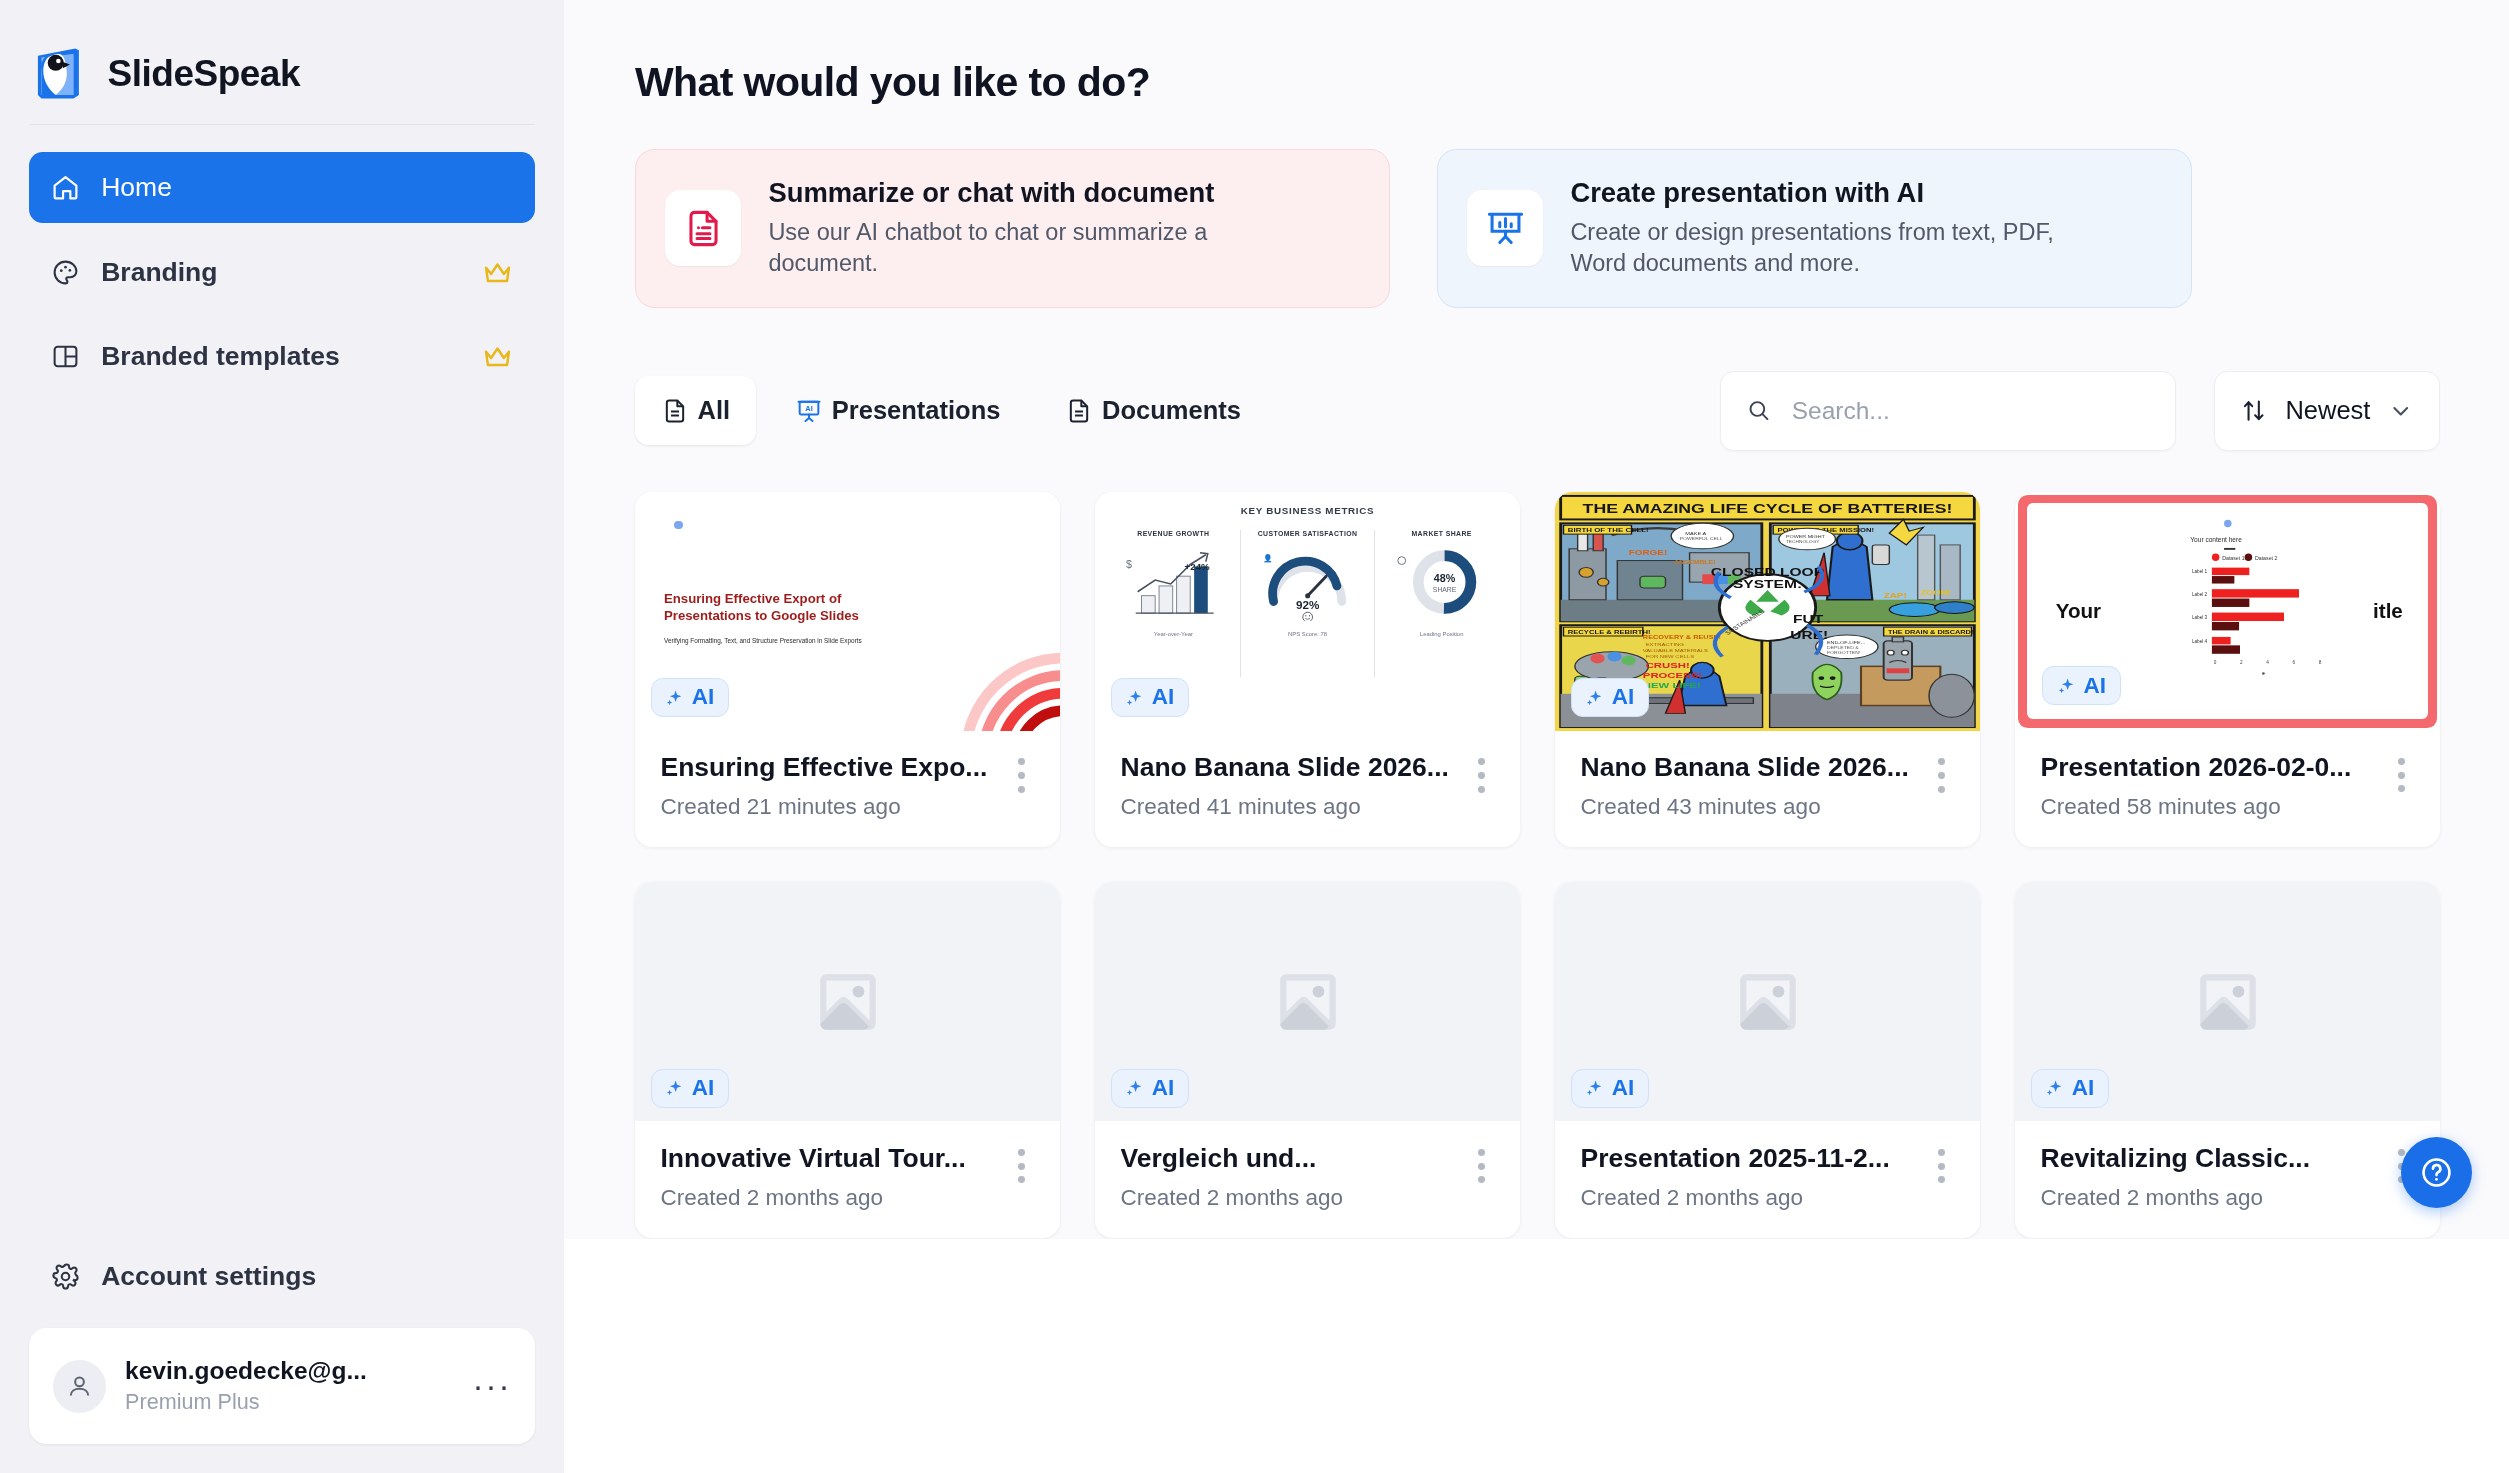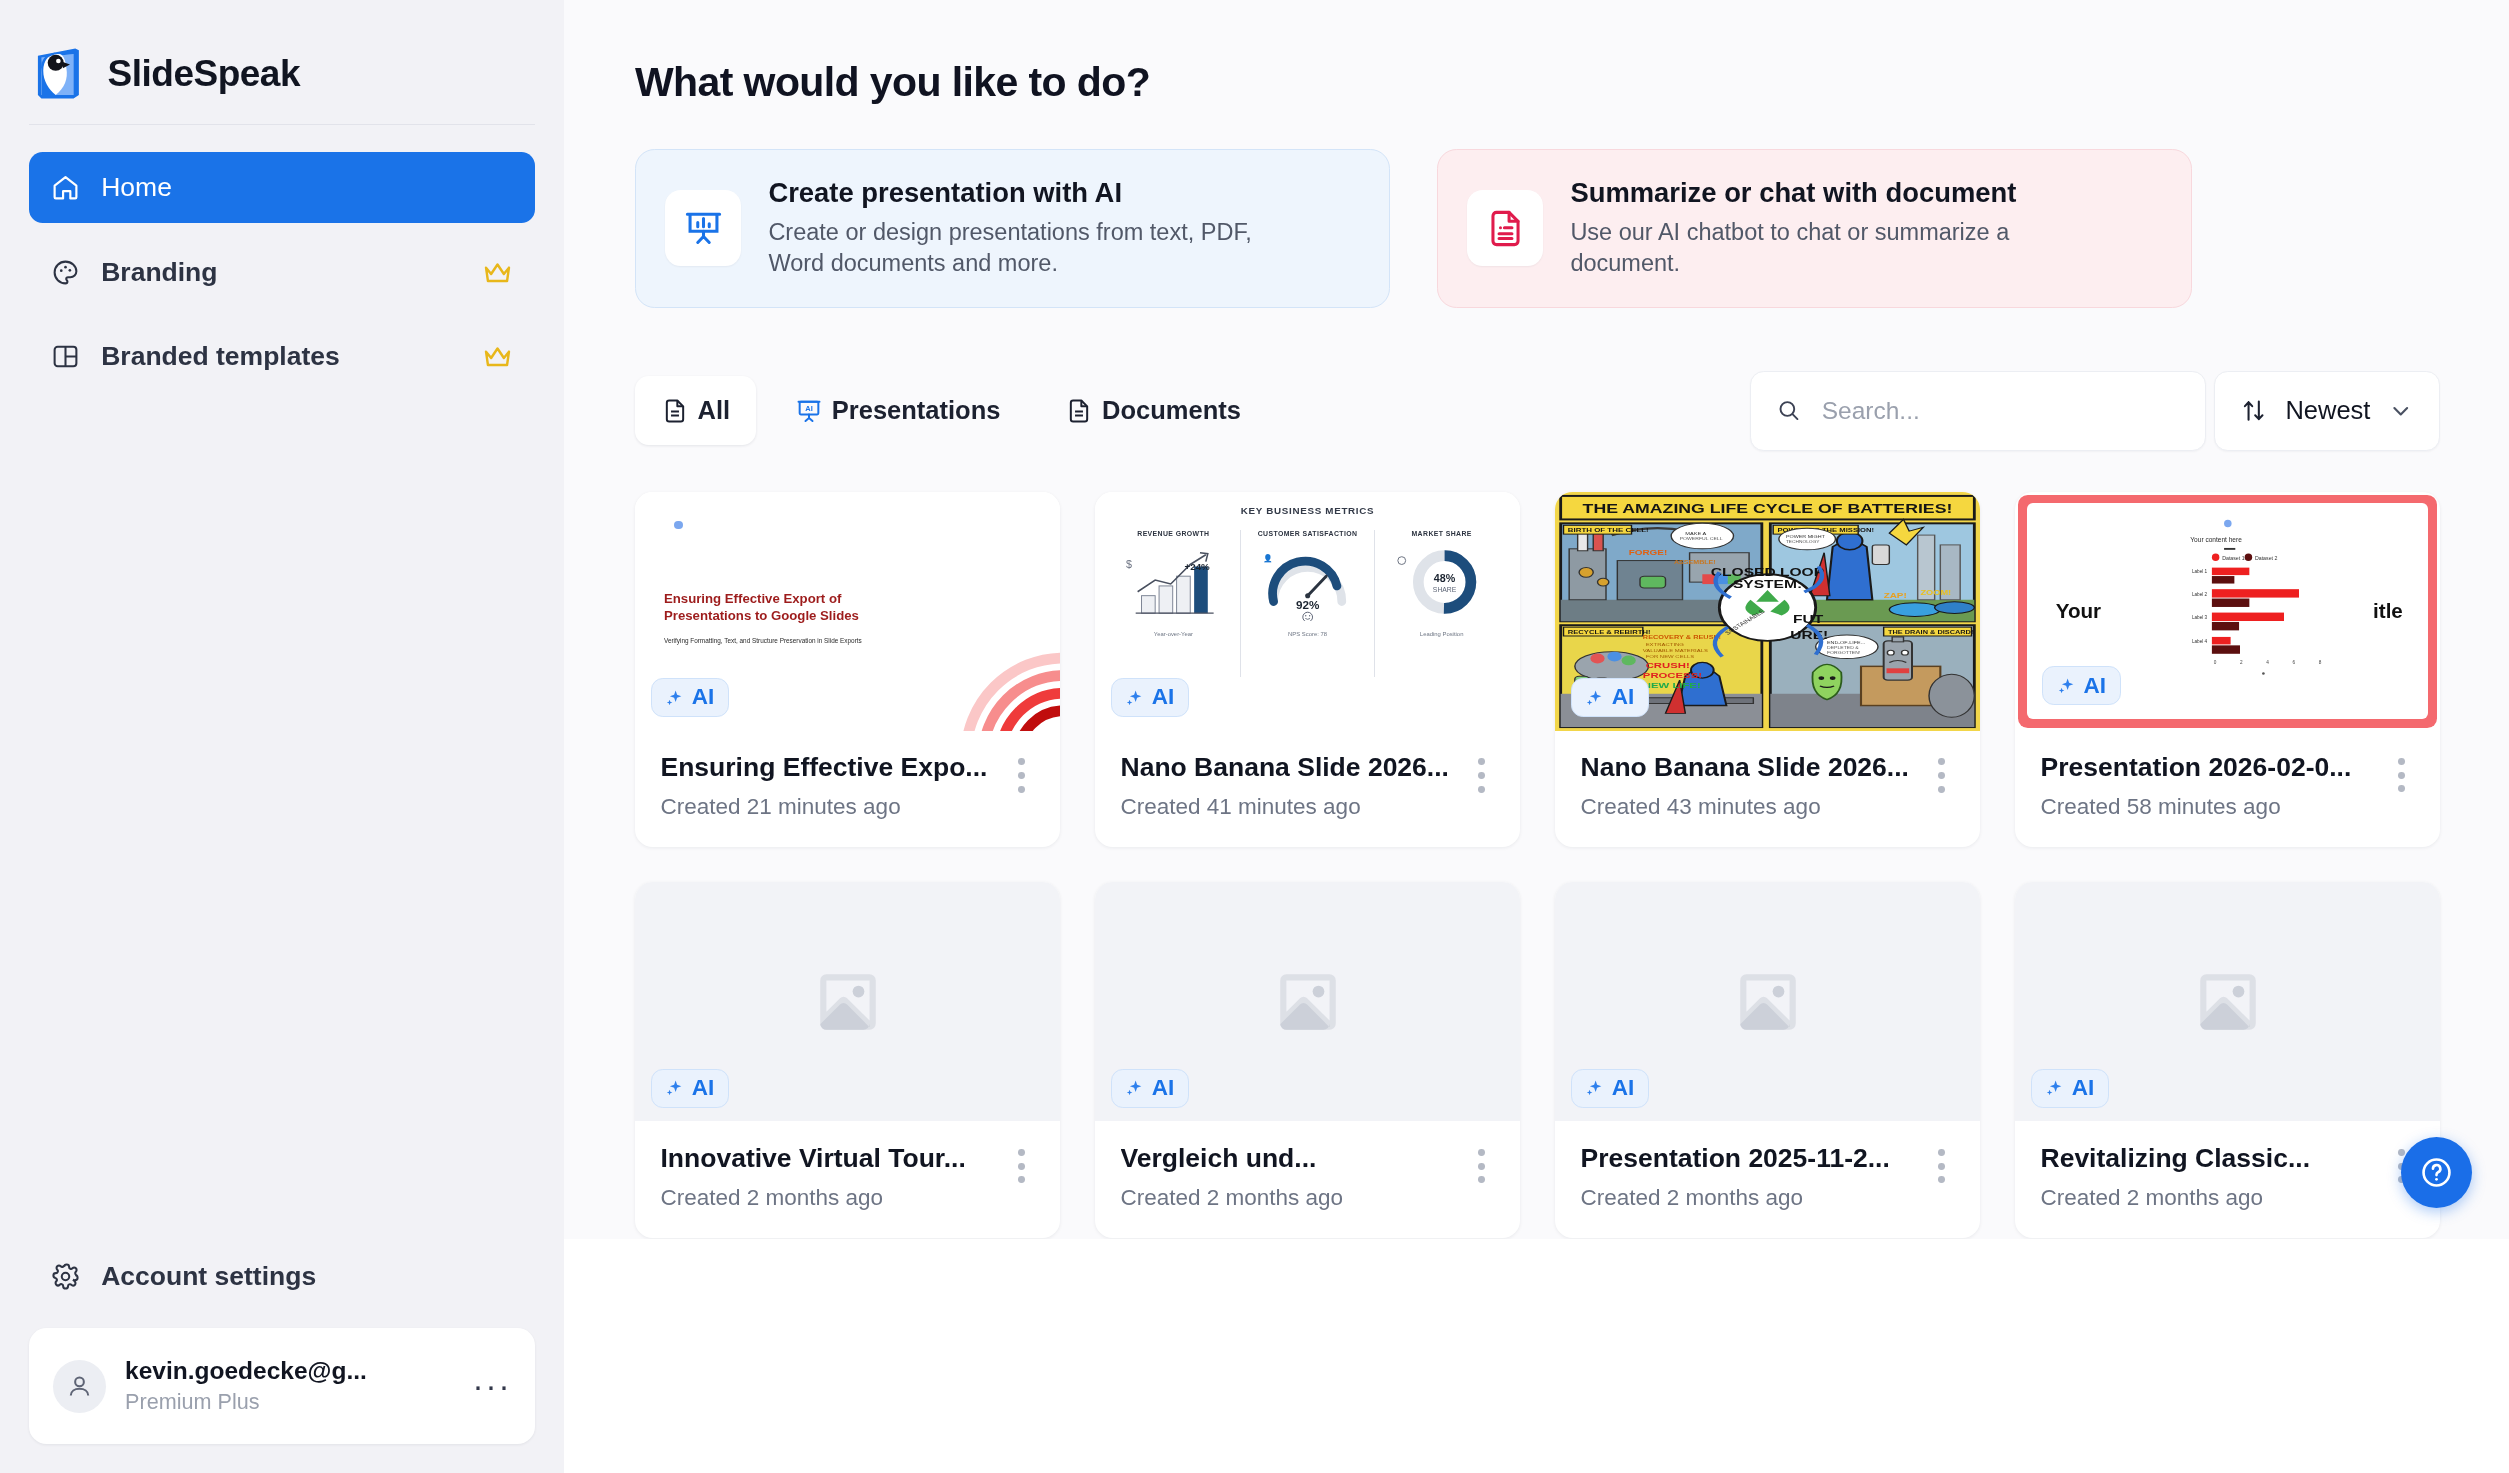--- a/index.html
+++ b/index.html
@@ -80,21 +80,21 @@
   .filter-row { display: flex; align-items: center; margin-bottom: 41px; }
   .tabs { display: flex; align-items: center; gap: 13.7px; }
   .tab {
     display: flex; align-items: center; gap: 9px; height: 69px;
     padding: 0 25.5px; border-radius: 13.7px; cursor: pointer;
     font-size: 25.5px; font-weight: 600; color: #1c2130;
   }
   .tab.active { background: #fff; box-shadow: 0 1px 2.9px rgba(16,24,40,.09); }
   .tab-ico { width: 28px; height: 28px; flex-shrink: 0; }
 
-  .right-controls { margin-left: auto; display: flex; align-items: center; gap: 8px; }
+  .right-controls { margin-left: auto; display: flex; align-items: center; gap: 38px; }
   .search-box {
     width: 456px; height: 80px; background: #fff; border: 1px solid #eceef3;
     border-radius: 13.7px; display: flex; align-items: center; gap: 19.6px; padding: 0 25.5px;
     box-shadow: 0 1px 2px rgba(16,24,40,.04);
   }
   .search-box input {
     border: none; outline: none; font-size: 24.5px; color: #1c2130;
     background: transparent; width: 100%; font-family: inherit;
   }
   .search-box input::placeholder { color: #9aa0ad; }
@@ -256,46 +256,46 @@
       </div>
     </div>
   </aside>
 
   <main class="main">
 
     <h1 class="page-title">What would you like to do?</h1>
 
     <div class="action-row">
 
-      <div class="action-card blue">
-        <div class="action-ico">
-          <svg width="43" height="43" viewBox="0 0 24 24" fill="none" stroke="#1a73e8" stroke-width="1.7" stroke-linecap="round">
-            <path d="M3 4h18M4.5 4v9.5h15V4"></path>
-            <path d="M12 13.5v3M12 16.5l-3.2 3.3M12 16.5l3.2 3.3"></path>
-            <path d="M8.8 11V8.6M12 11V6.4M15.2 11V9.4"></path>
-          </svg>
-        </div>
-        <div class="action-text">
-          <div class="action-title">Create presentation with AI</div>
-          <div class="action-sub">Create or design presentations from text, PDF, Word documents and more.</div>
-        </div>
-      </div>
-
       <div class="action-card pink">
         <div class="action-ico">
           <svg width="43" height="43" viewBox="0 0 24 24" fill="none" stroke="#e01b4c" stroke-width="1.7" stroke-linecap="round" stroke-linejoin="round">
             <path d="M14 3H7a2 2 0 0 0-2 2v14a2 2 0 0 0 2 2h10a2 2 0 0 0 2-2V8z"></path>
             <path d="M14 3v5h5"></path>
             <circle cx="9.2" cy="11.6" r=".85" fill="#e01b4c" stroke="none"></circle>
             <path d="M11.4 11.6h4.2M8.4 14.9h7.2M8.4 17.6h7.2"></path>
           </svg>
         </div>
         <div class="action-text">
           <div class="action-title">Summarize or chat with document</div>
           <div class="action-sub">Use our AI chatbot to chat or summarize a document.</div>
+        </div>
+      </div>
+
+      <div class="action-card blue">
+        <div class="action-ico">
+          <svg width="43" height="43" viewBox="0 0 24 24" fill="none" stroke="#1a73e8" stroke-width="1.7" stroke-linecap="round">
+            <path d="M3 4h18M4.5 4v9.5h15V4"></path>
+            <path d="M12 13.5v3M12 16.5l-3.2 3.3M12 16.5l3.2 3.3"></path>
+            <path d="M8.8 11V8.6M12 11V6.4M15.2 11V9.4"></path>
+          </svg>
+        </div>
+        <div class="action-text">
+          <div class="action-title">Create presentation with AI</div>
+          <div class="action-sub">Create or design presentations from text, PDF, Word documents and more.</div>
         </div>
       </div>
     </div>
 
     <div class="filter-row">
       <div class="tabs">
 
         <div class="tab active">
           <svg class="tab-ico" viewBox="0 0 24 24" fill="none" stroke="#1c2130" stroke-width="1.7" stroke-linejoin="round">
             <path d="M14 3H7a2 2 0 0 0-2 2v14a2 2 0 0 0 2 2h10a2 2 0 0 0 2-2V8z"></path>

